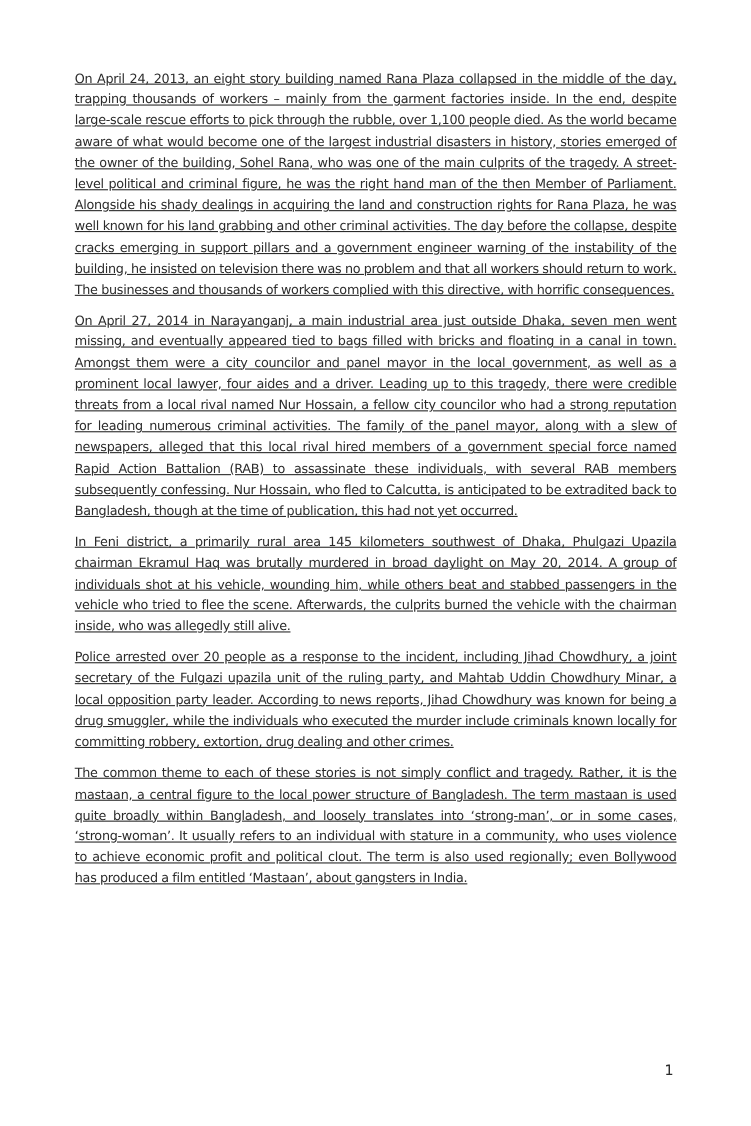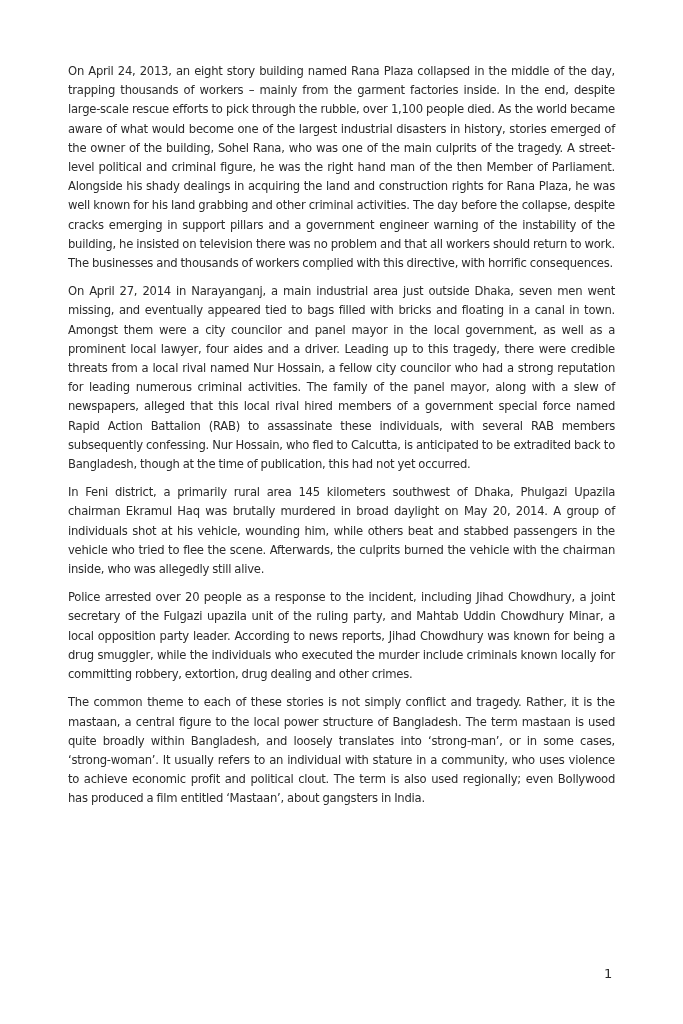--- a/index.html
+++ b/index.html
@@ -31,20 +31,21 @@
     }
     p {
       font-family: "DejaVu Sans", sans-serif;
       font-size: 11.6px;
       line-height: 19.2px;
       text-align: justify;
       margin: 0 0 9px 0;
       color: #2b2b2b;
       letter-spacing: -0.25px;
       word-spacing: -0.3px;
+      text-decoration: underline;
     }
     .page-number {
       position: absolute;
       left: 604px;
       top: 966px;
       font-family: "DejaVu Sans", sans-serif;
       font-size: 13px;
       color: #2b2b2b;
     }
   </style>

